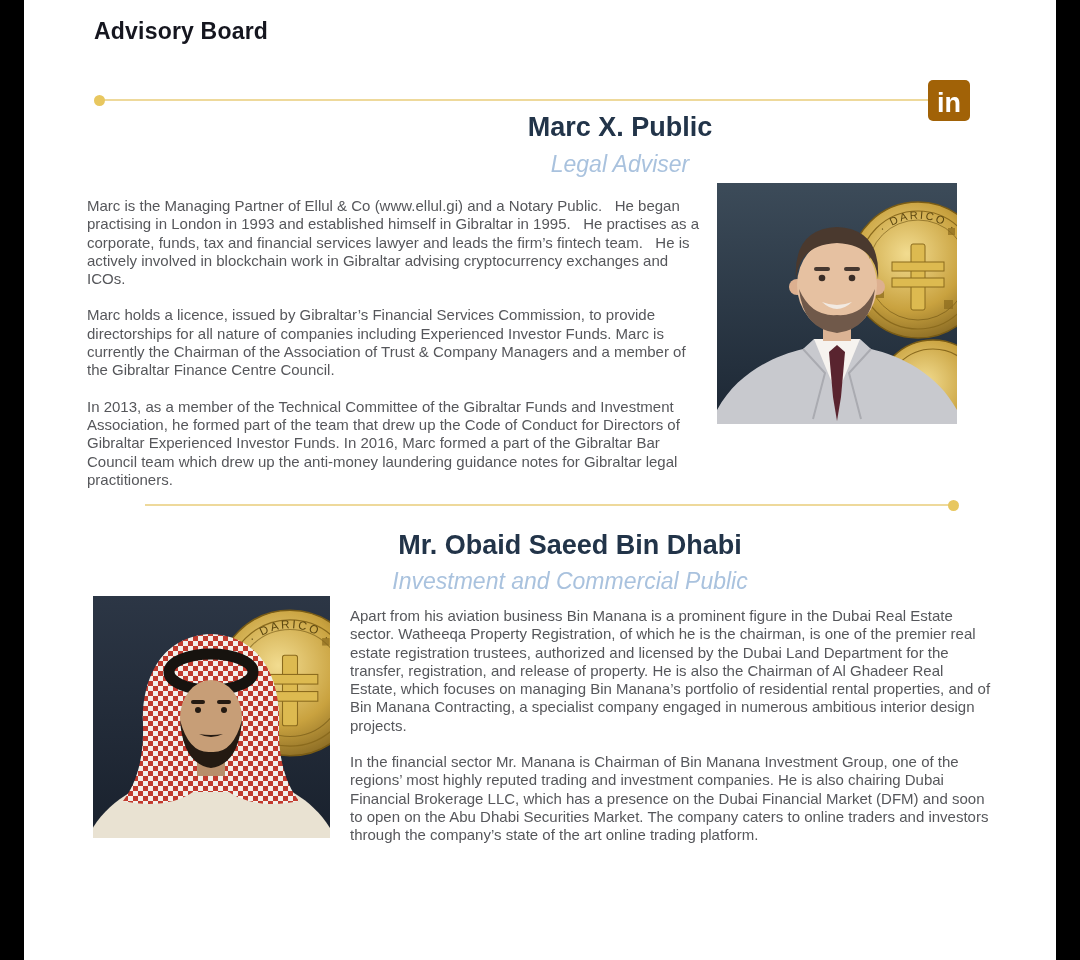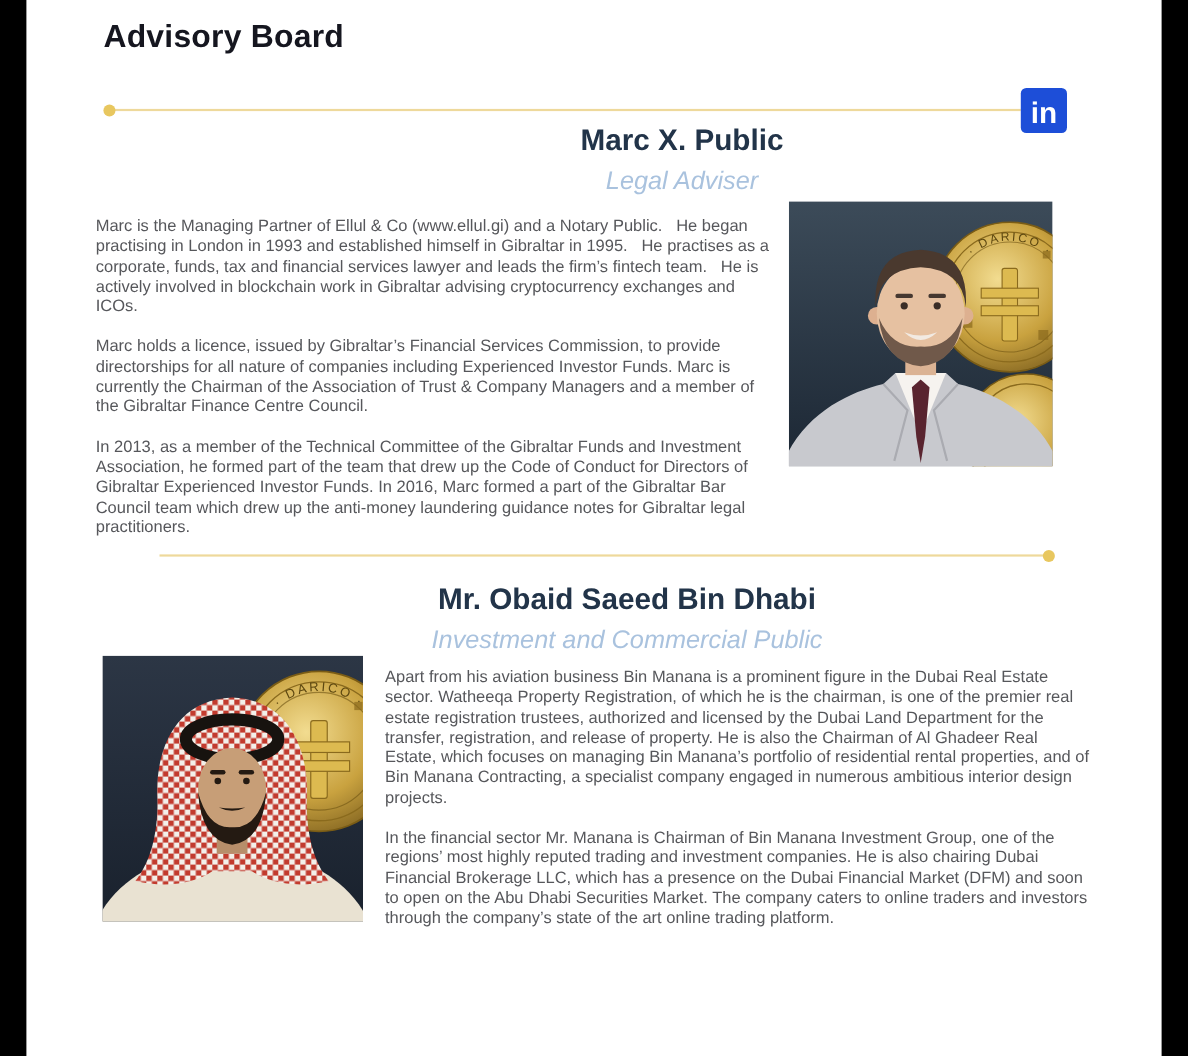--- a/index.html
+++ b/index.html
@@ -3,32 +3,32 @@
 <meta charset="utf-8">
 <style>
   html,body{margin:0;padding:0;background:#ffffff;}
   #page{position:relative;width:1080px;height:960px;background:#ffffff;
         font-family:"Liberation Sans",sans-serif;overflow:hidden;}
 
   .edge-bar{position:absolute;top:0;bottom:0;width:24px;background:#000000;}
   .edge-bar.left{left:0;} .edge-bar.right{right:0;}
 
   #page-title{position:absolute;left:94px;top:18px;margin:0;
-              font-size:29px;font-weight:bold;color:#15161f;letter-spacing:.2px;}
+              font-size:23px;font-weight:bold;color:#15161f;letter-spacing:.2px;}
 
   .divider{position:absolute;height:2px;background:#eed99b;}
   .divider .dot{position:absolute;width:11px;height:11px;border-radius:50%;
                 background:#e8c75f;top:-4.5px;}
   #divider-1{left:98px;top:99px;width:830px;}
   #divider-1 .dot{left:-4px;}
   #divider-2{left:145px;top:504px;width:810px;}
   #divider-2 .dot{right:-4px;}
 
   .linkedin{position:absolute;left:928px;top:80px;width:42px;height:41px;
-            background:#1d4ed8;border-radius:5px;display:flex;align-items:flex-end;
+            background:#a16207;border-radius:5px;display:flex;align-items:flex-end;
             justify-content:center;cursor:pointer;text-decoration:none;}
   .linkedin span{color:#ffffff;font-weight:bold;font-size:27px;line-height:1;
                  padding-bottom:4px;}
 
   .adv-name{position:absolute;margin:0;font-size:27px;font-weight:bold;
             color:#223449;text-align:center;}
   #marc-name{left:330px;top:112px;width:580px;}
   #obaid-name{left:280px;top:530px;width:580px;}
 
   .adv-role{position:absolute;font-size:23px;font-style:italic;

